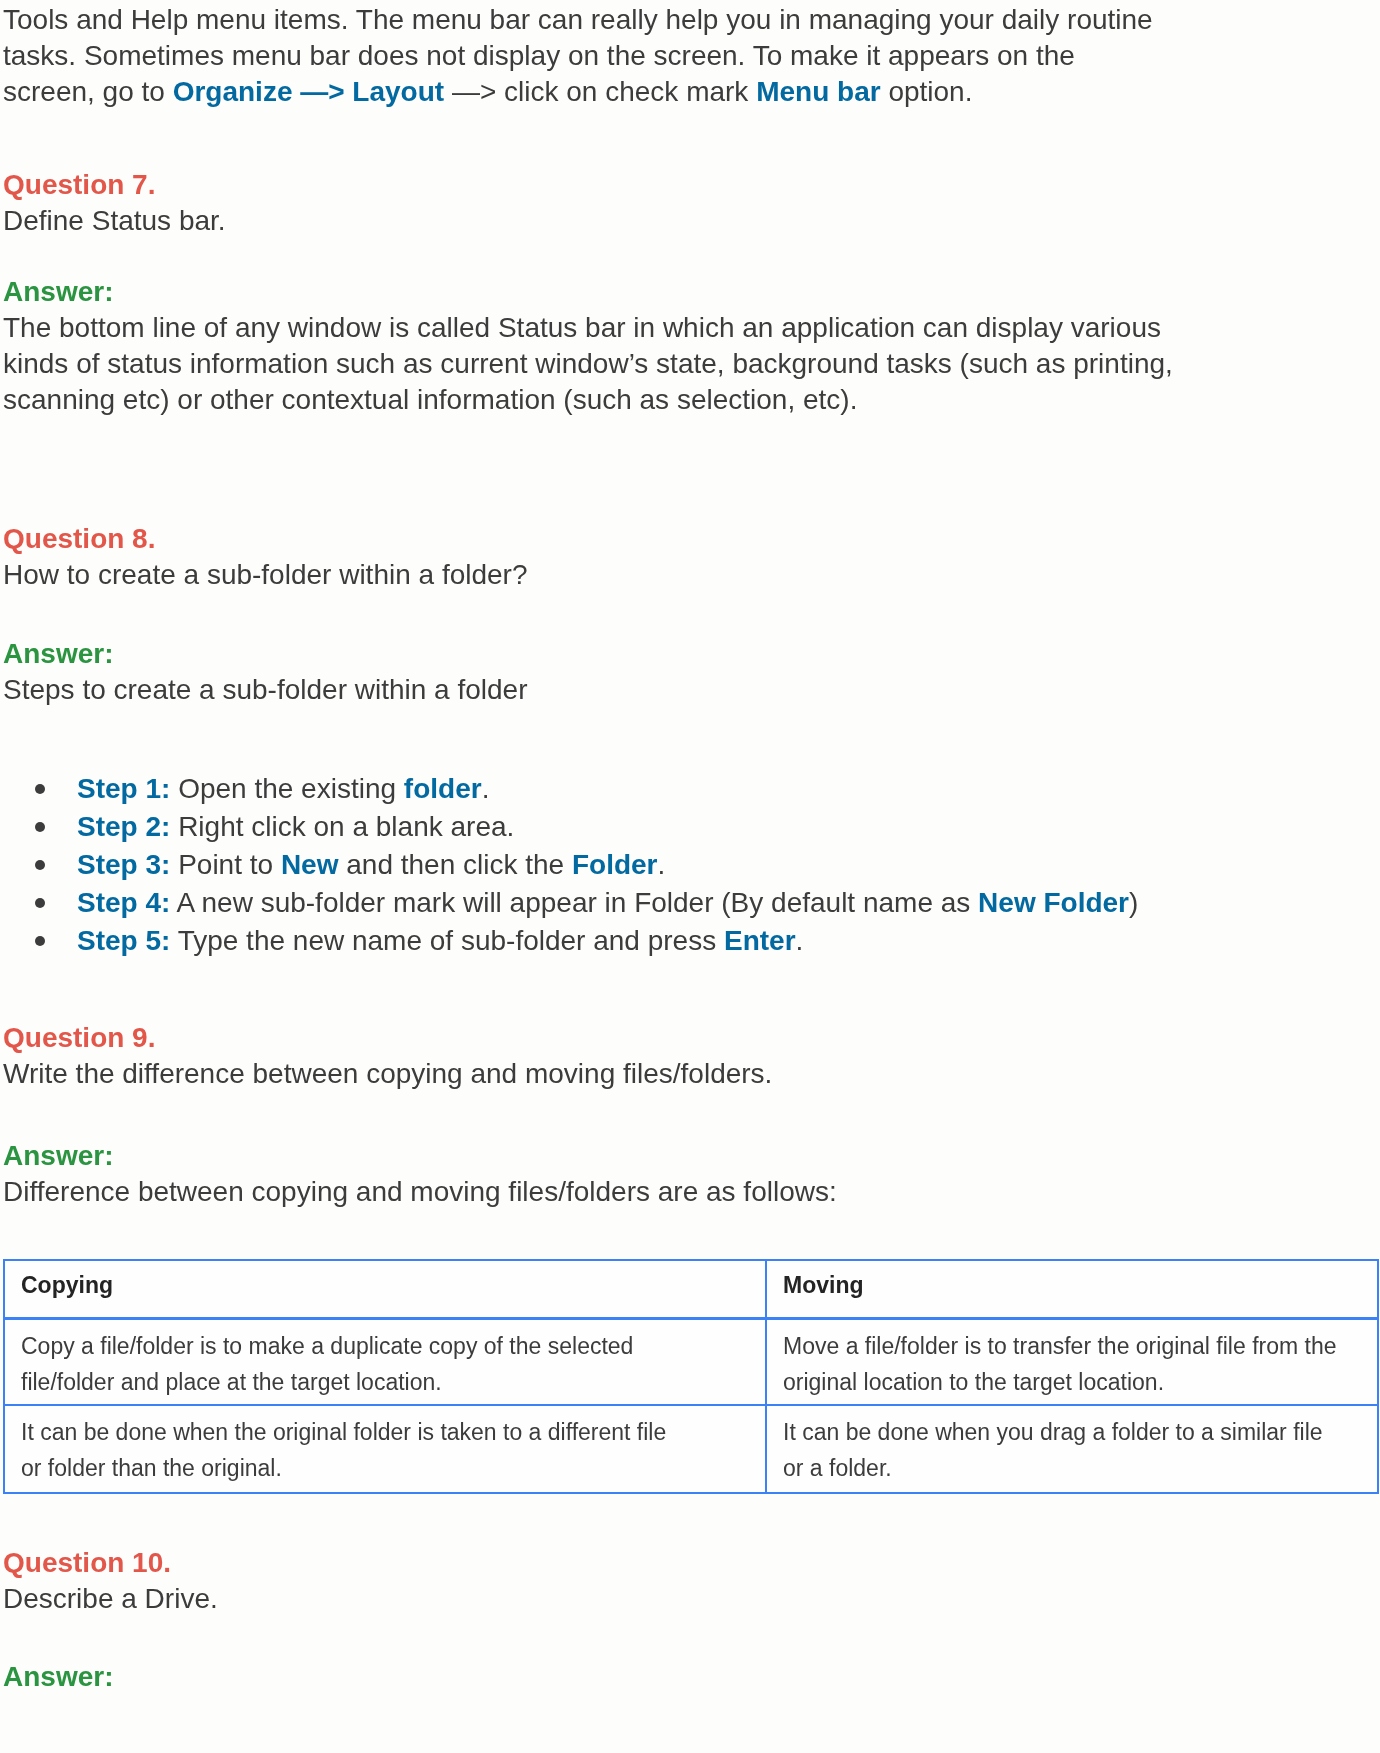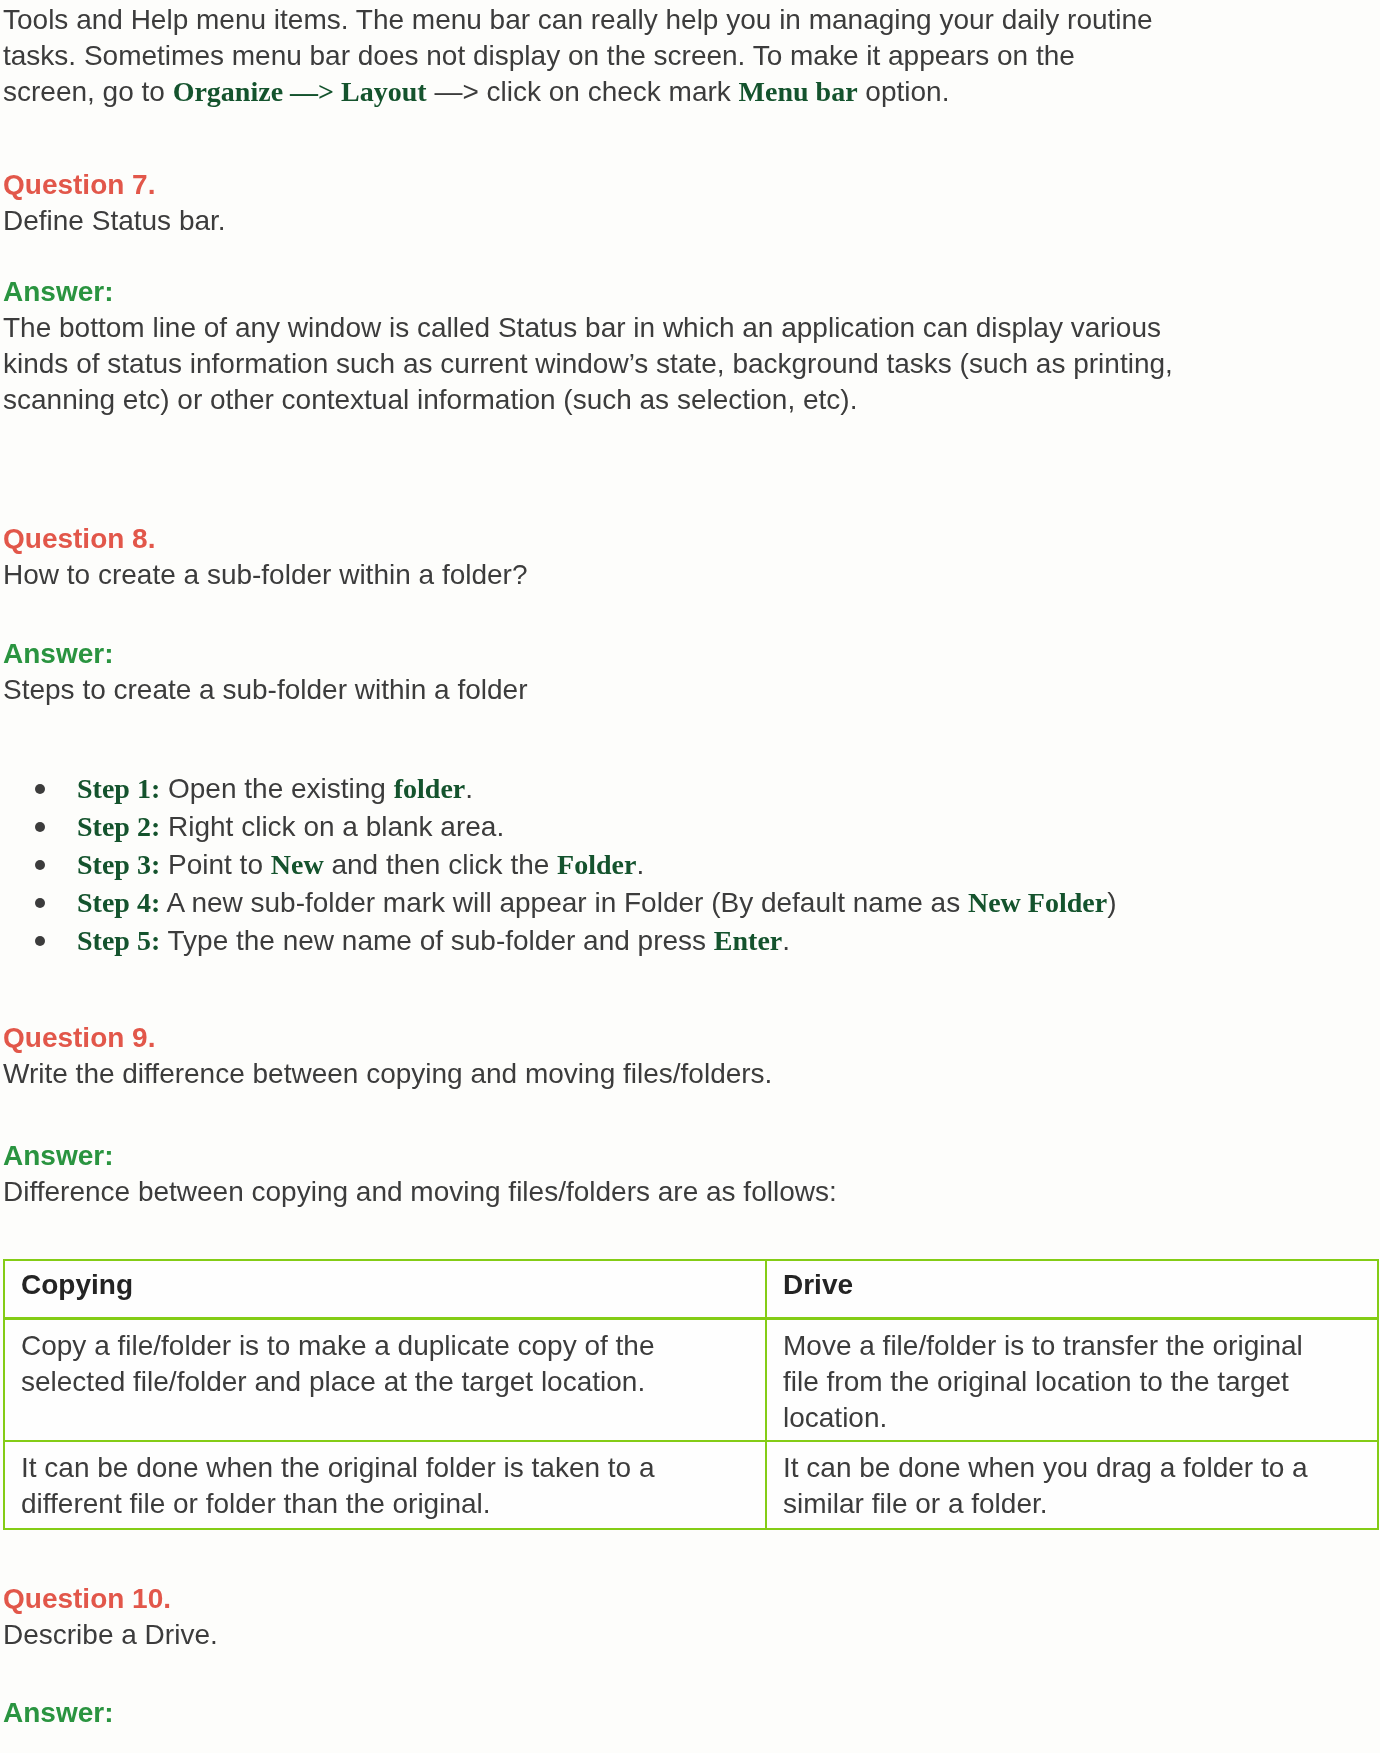--- a/index.html
+++ b/index.html
@@ -6,21 +6,21 @@
   body {
     width:1380px; height:1753px;
     background:#fdfdfb;
     color:#3c3c3c;
     font-family:"Liberation Sans", "DejaVu Sans", sans-serif;
     font-size:28px; line-height:36px;
     overflow:hidden;
   }
   .page { padding:2px 0 0 3px; }
   .para { margin:0; width:1170px; }
-  b { font-weight:bold; color:#14532d;font-family:Liberation Serif, serif; }
+  b { font-weight:bold; color:#0369a1; }
   .q-heading { margin:0; font-size:28px; line-height:36px; font-weight:bold; color:#e2574a; }
   .a-heading { margin:0; font-size:28px; line-height:36px; font-weight:bold; color:#2a9440; }
   .mt-q7 { margin-top:57px; }
   .mt-a7 { margin-top:35px; }
   .mt-q8 { margin-top:103px; }
   .mt-a8 { margin-top:43px; }
   .mt-q9 { margin-top:60px; }
   .mt-a9 { margin-top:46px; }
   .mt-q10 { margin-top:51px; }
   .mt-a10 { margin-top:42px; }
@@ -31,23 +31,23 @@
     width:10px; height:10px; border-radius:50%; background:#3c3c3c;
   }
   table.cmp {
     margin-top:49px; width:1374px;
     border-collapse:collapse; table-layout:fixed;
     background:#fefefe;
   }
   table.cmp col.c1 { width:762px; }
   table.cmp col.c2 { width:612px; }
   table.cmp th, table.cmp td {
-    border:2px solid #84cc16;
+    border:2px solid #3b82f6;
     vertical-align:top; text-align:left;
-    font-size:28px; line-height:36px;
+    font-size:23px; line-height:36px;
   }
   table.cmp th { font-weight:bold; color:#242424; padding:6px 16px 14px 16px; border-bottom-width:3px; }
   table.cmp td { padding:8px 16px 4px 16px; color:#3c3c3c; }
   table.cmp tr.r2 td { padding-bottom:6px; }
   .cellw1 { max-width:665px; }
   .cellw2 { max-width:560px; }
   .lead-bold { margin:0; font-weight:bold; color:#333; }
 </style>
 </head>
 <body>
@@ -86,21 +86,21 @@
     <colgroup>
         <col class="c1">
         <col class="c2">
       </colgroup>
     <thead>
       <tr>
         <th>
             <div class="cellw1">Copying</div>
           </th>
         <th>
-            <div class="cellw2">Drive</div>
+            <div class="cellw2">Moving</div>
           </th>
       </tr>
     </thead>
     <tbody>
       <tr class="r1">
         <td>
             <div class="cellw1">Copy a file/folder is to make a duplicate copy of the selected file/folder and place at the target location.</div>
           </td>
         <td>
             <div class="cellw2">Move a file/folder is to transfer the original file from the original location to the target location.</div>

